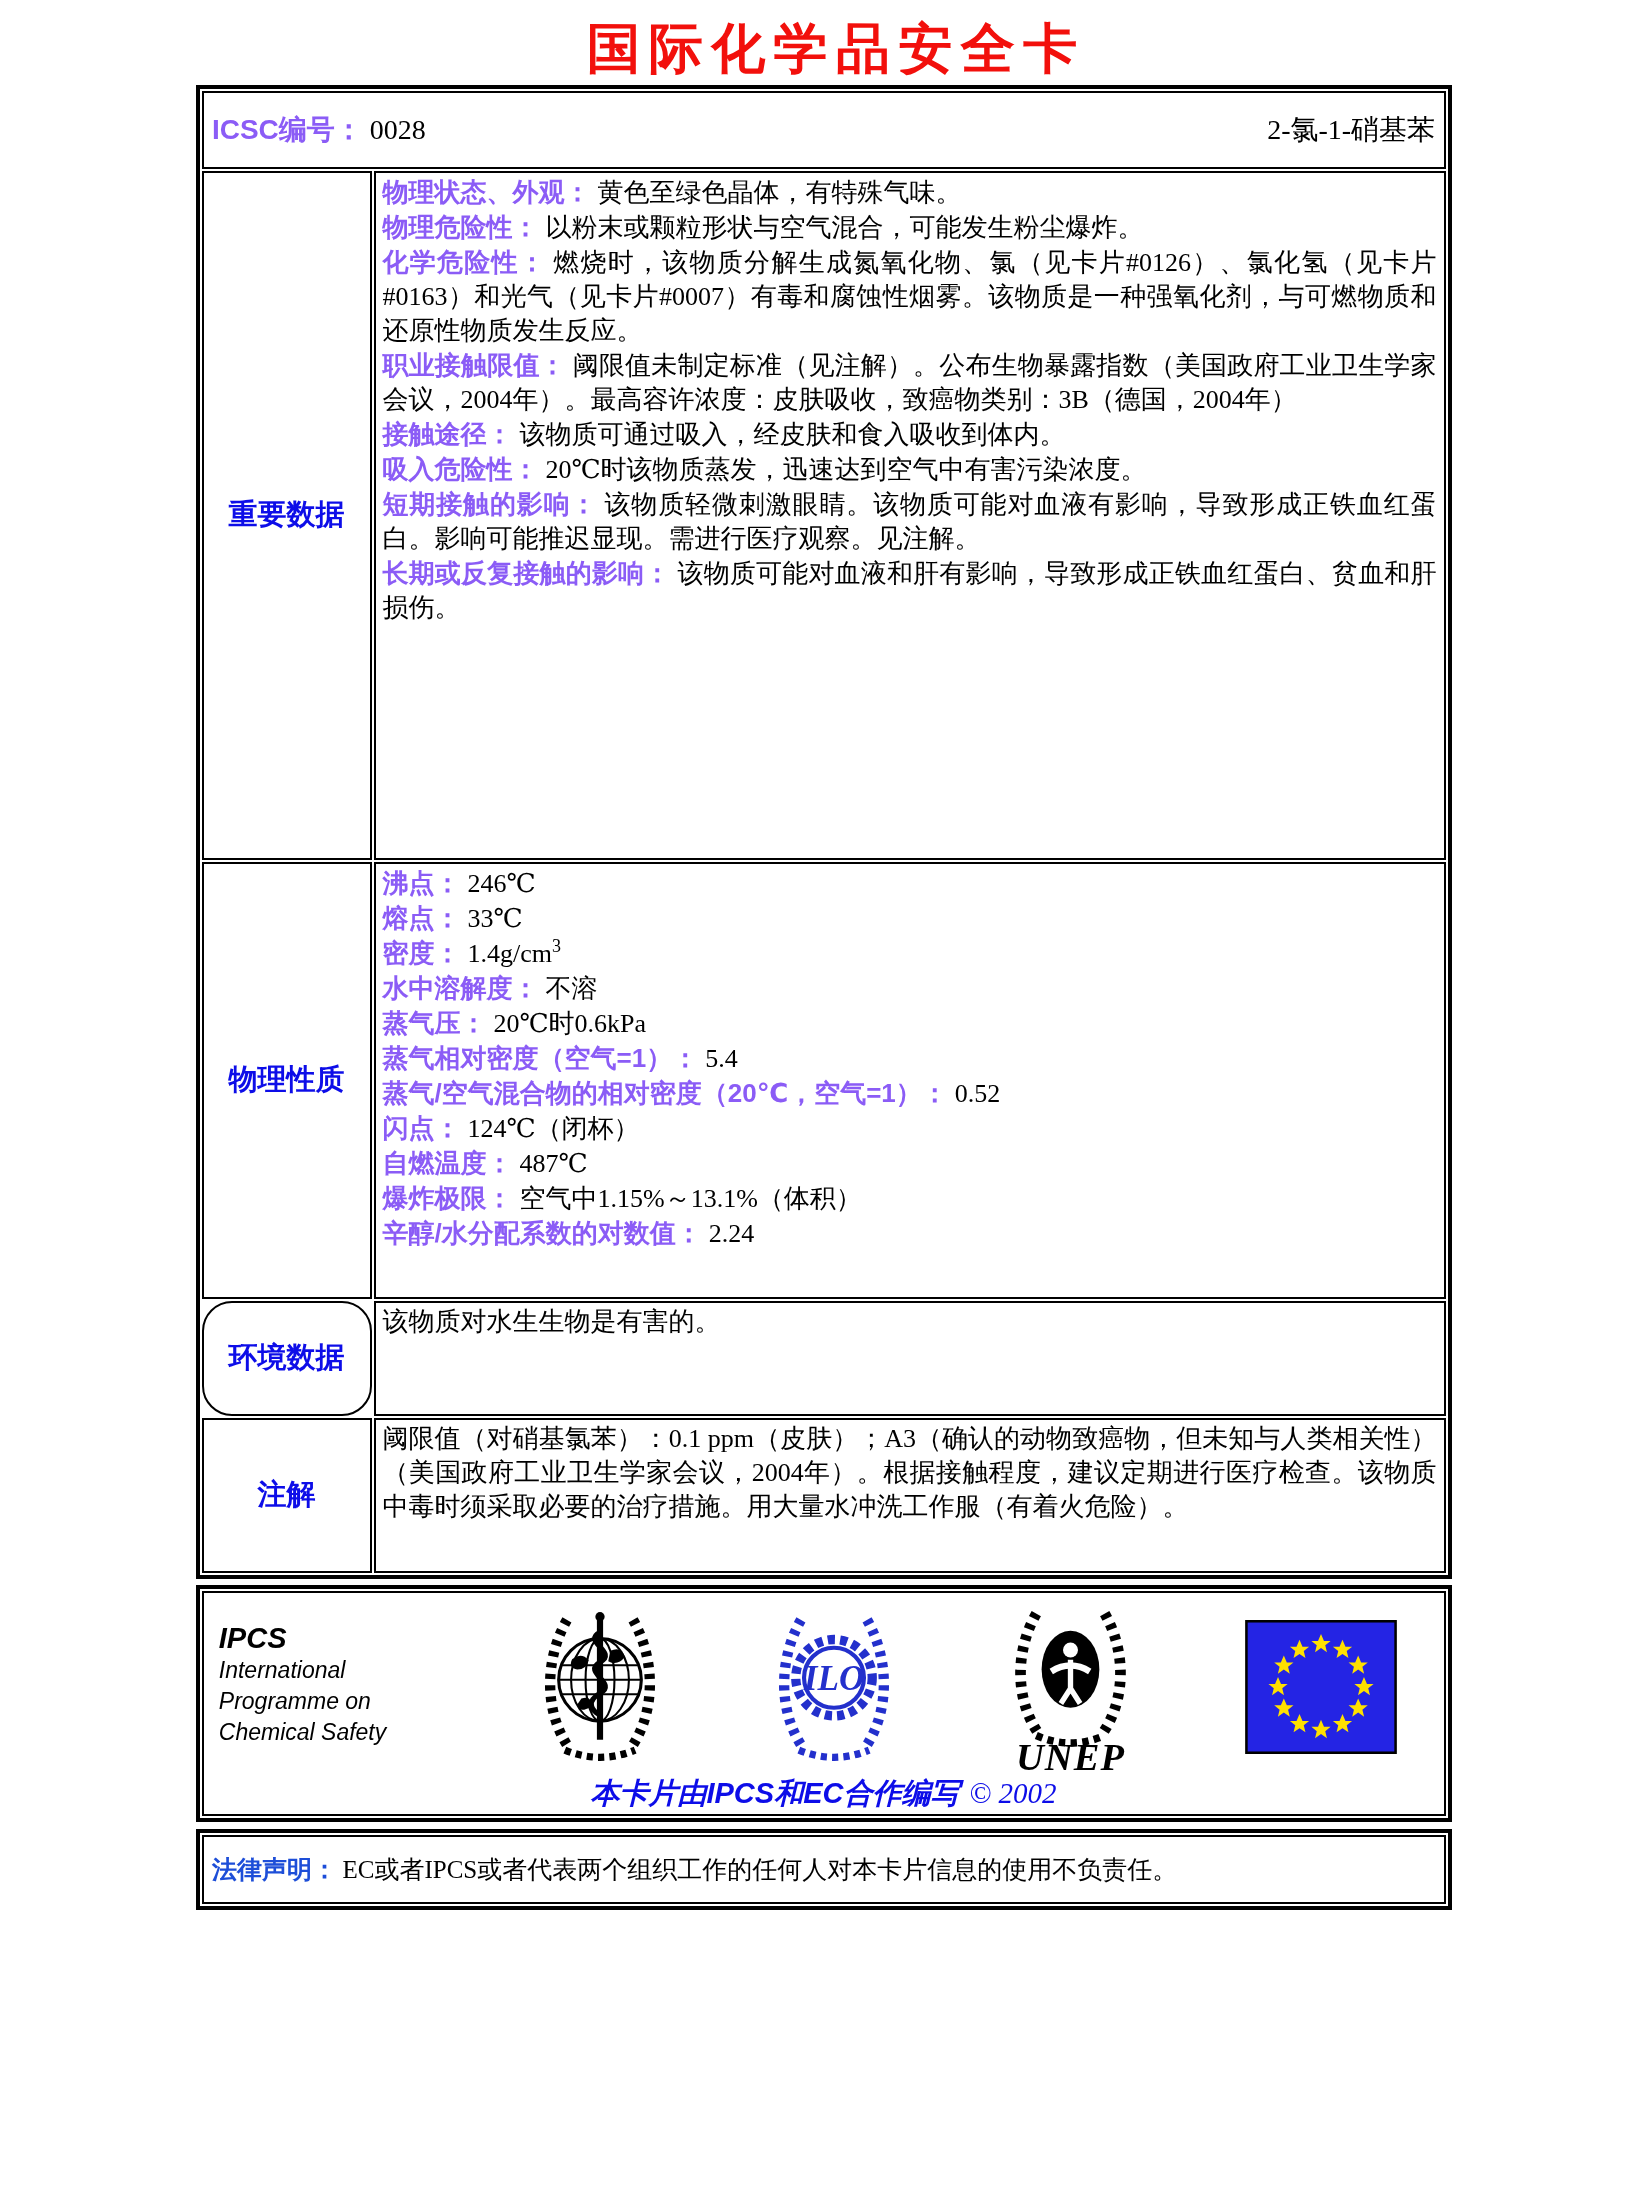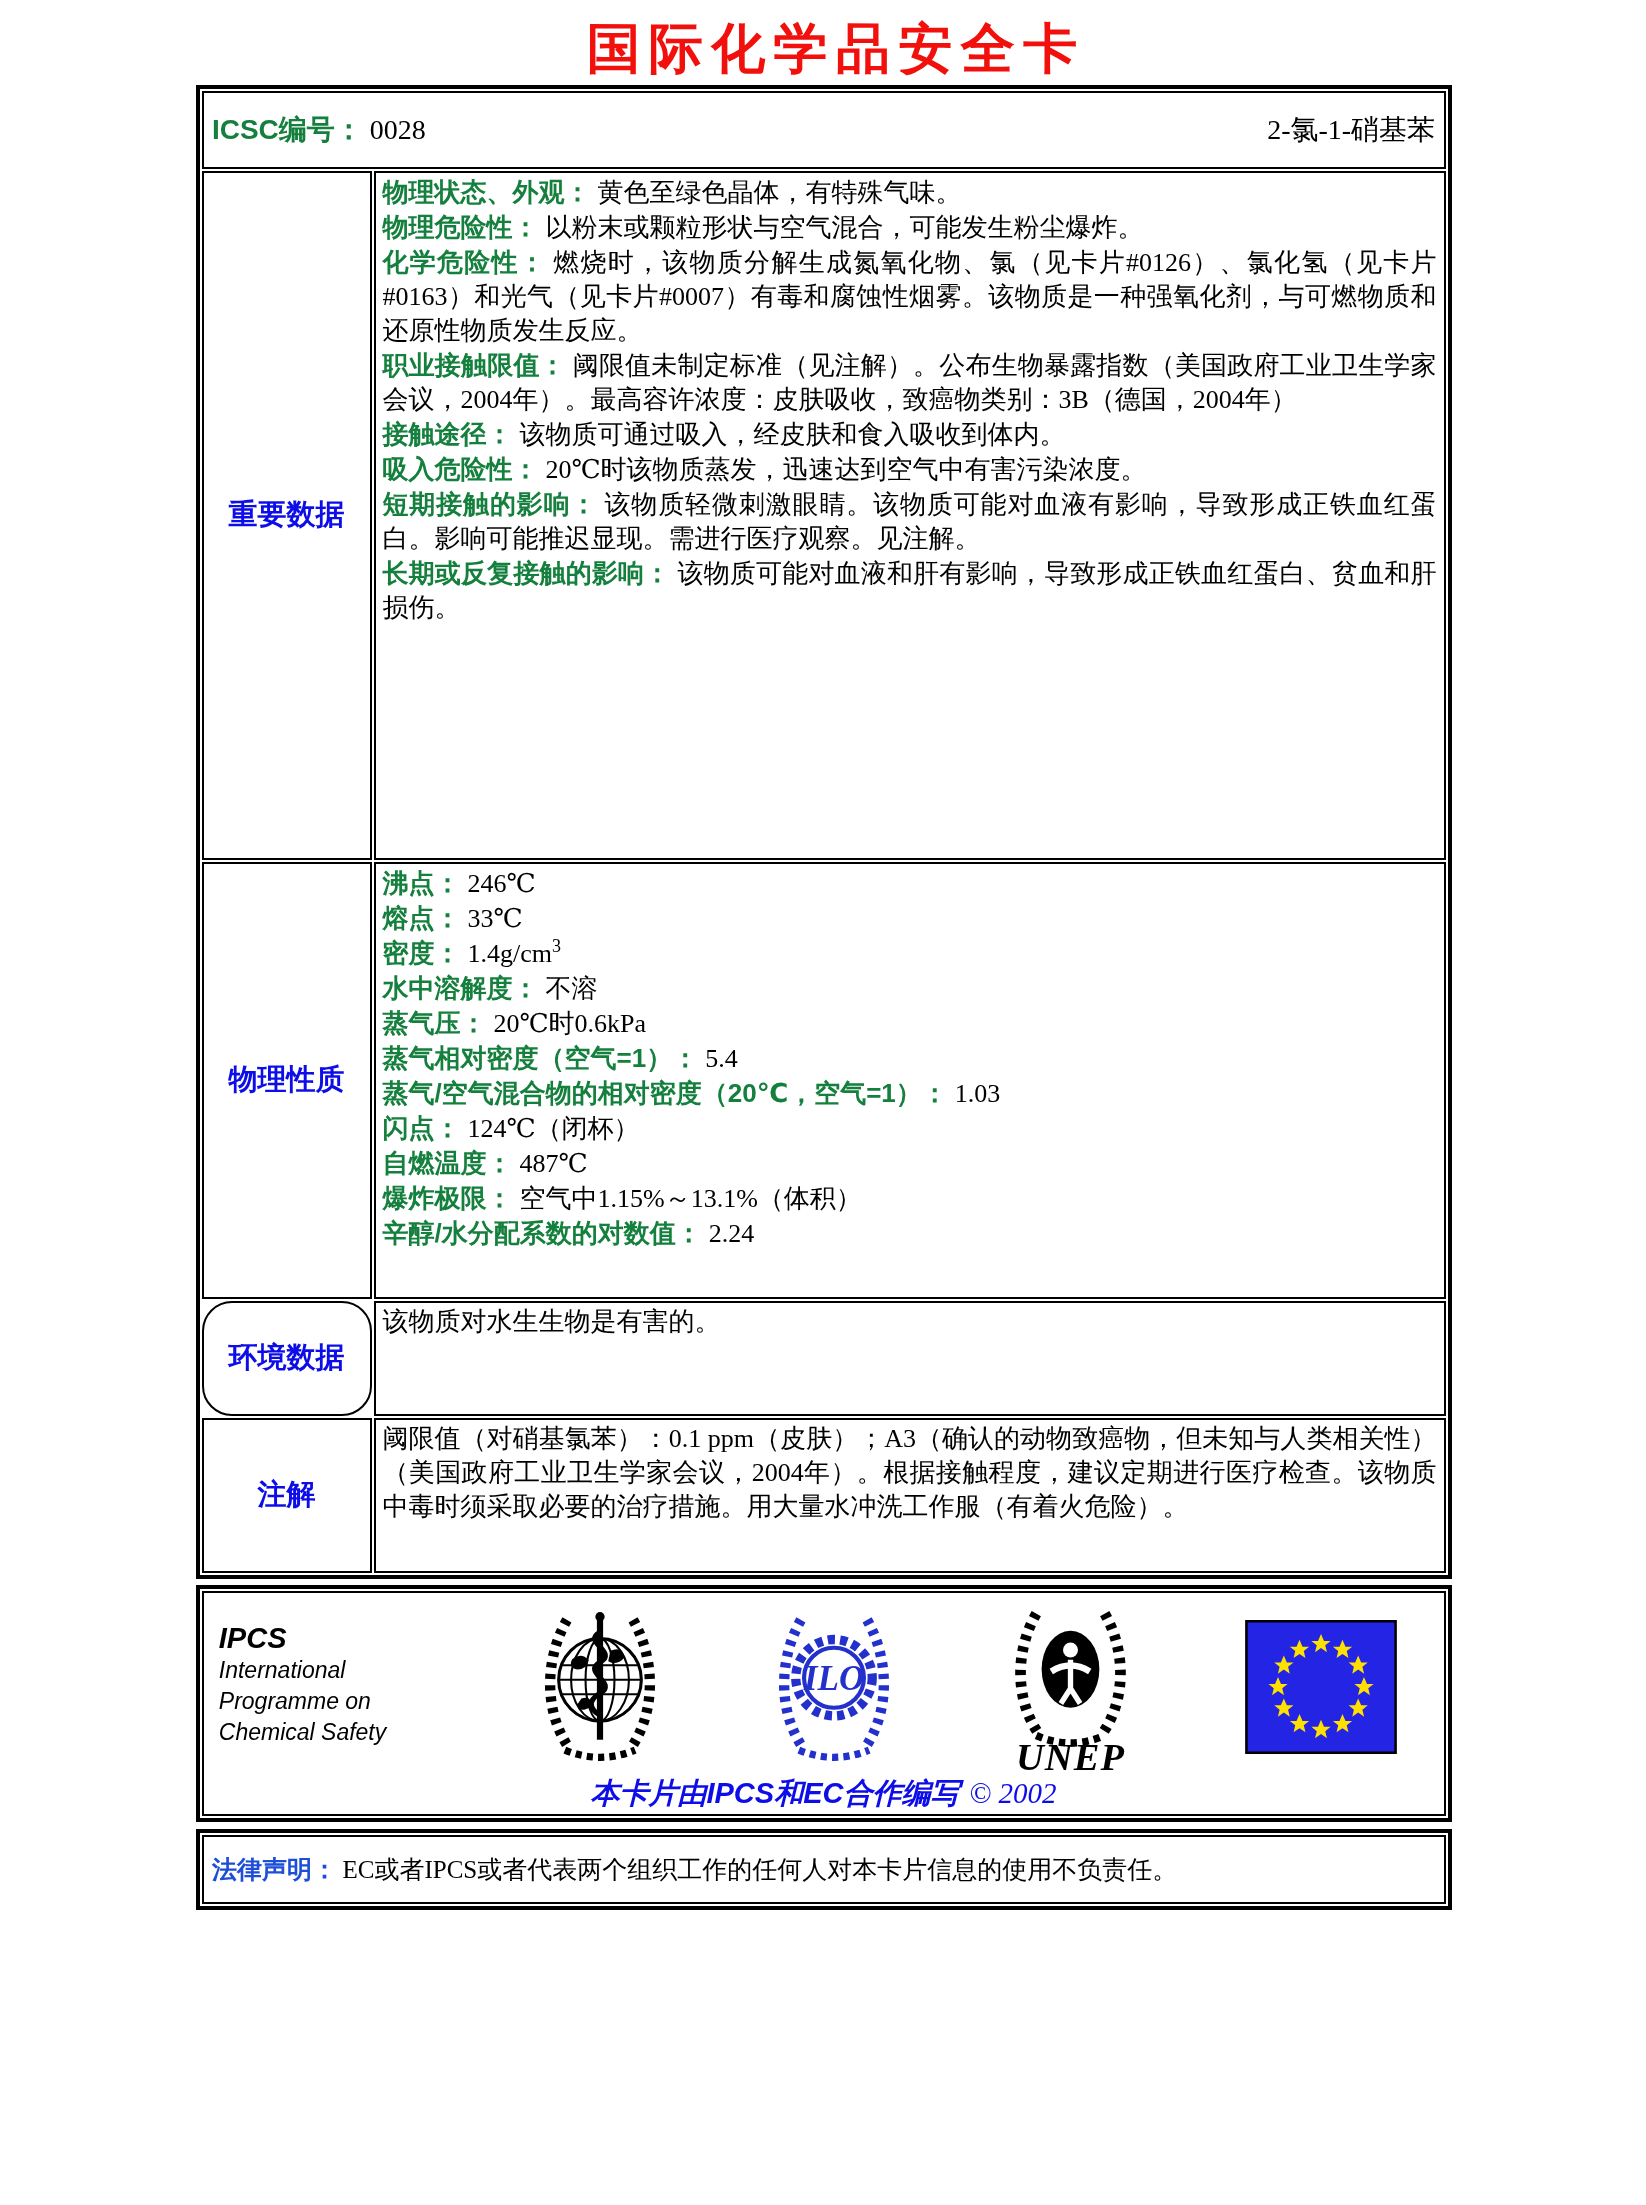--- a/index.html
+++ b/index.html
@@ -40,21 +40,21 @@
     padding:2.1px 7px;
     font-size:26px;line-height:34px;
     text-align:justify;
   }
   .hdr-cell{
     height:74px;vertical-align:middle !important;
     padding:0 8.4px;font-size:28px;
   }
   .hdr-flex{display:flex;justify-content:space-between;align-items:center;}
   .blab{
-    color:#15803d;
+    color:#8b5cf6;
     font-family:"Liberation Sans","DejaVu Sans",sans-serif;
     font-weight:bold;
     margin-right:7px;
   }
   .item,.line{display:block;}
   .line sup{font-size:18px;line-height:0;}
   .chem-name{font-size:28px;}
   
   .logos-cell{height:209px;vertical-align:top;padding:4.2px 0 0 0;font-style:italic;}
   .logos-flex{
@@ -119,21 +119,21 @@
 
     <tr>
       <td class="rowlabel" style="height:431px;">物理性质</td>
       <td class="content">
         <span class="line"><span class="blab">沸点：</span><span>246℃</span></span>
         <span class="line"><span class="blab">熔点：</span><span>33℃</span></span>
         <span class="line"><span class="blab">密度：</span><span>1.4g/cm</span><sup>3</sup></span>
         <span class="line"><span class="blab">水中溶解度：</span><span>不溶</span></span>
         <span class="line"><span class="blab">蒸气压：</span><span>20℃时0.6kPa</span></span>
         <span class="line"><span class="blab">蒸气相对密度（空气=1）：</span><span>5.4</span></span>
-        <span class="line"><span class="blab">蒸气/空气混合物的相对密度（20℃，空气=1）：</span><span>1.03</span></span>
+        <span class="line"><span class="blab">蒸气/空气混合物的相对密度（20℃，空气=1）：</span><span>0.52</span></span>
         <span class="line"><span class="blab">闪点：</span><span>124℃（闭杯）</span></span>
         <span class="line"><span class="blab">自燃温度：</span><span>487℃</span></span>
         <span class="line"><span class="blab">爆炸极限：</span><span>空气中1.15%～13.1%（体积）</span></span>
         <span class="line"><span class="blab">辛醇/水分配系数的对数值：</span><span>2.24</span></span>
       </td>
     </tr>
 
     <tr>
       <td class="rowlabel" style="height:109px;border-radius:30px;">环境数据</td>
       <td class="content">该物质对水生生物是有害的。</td>

